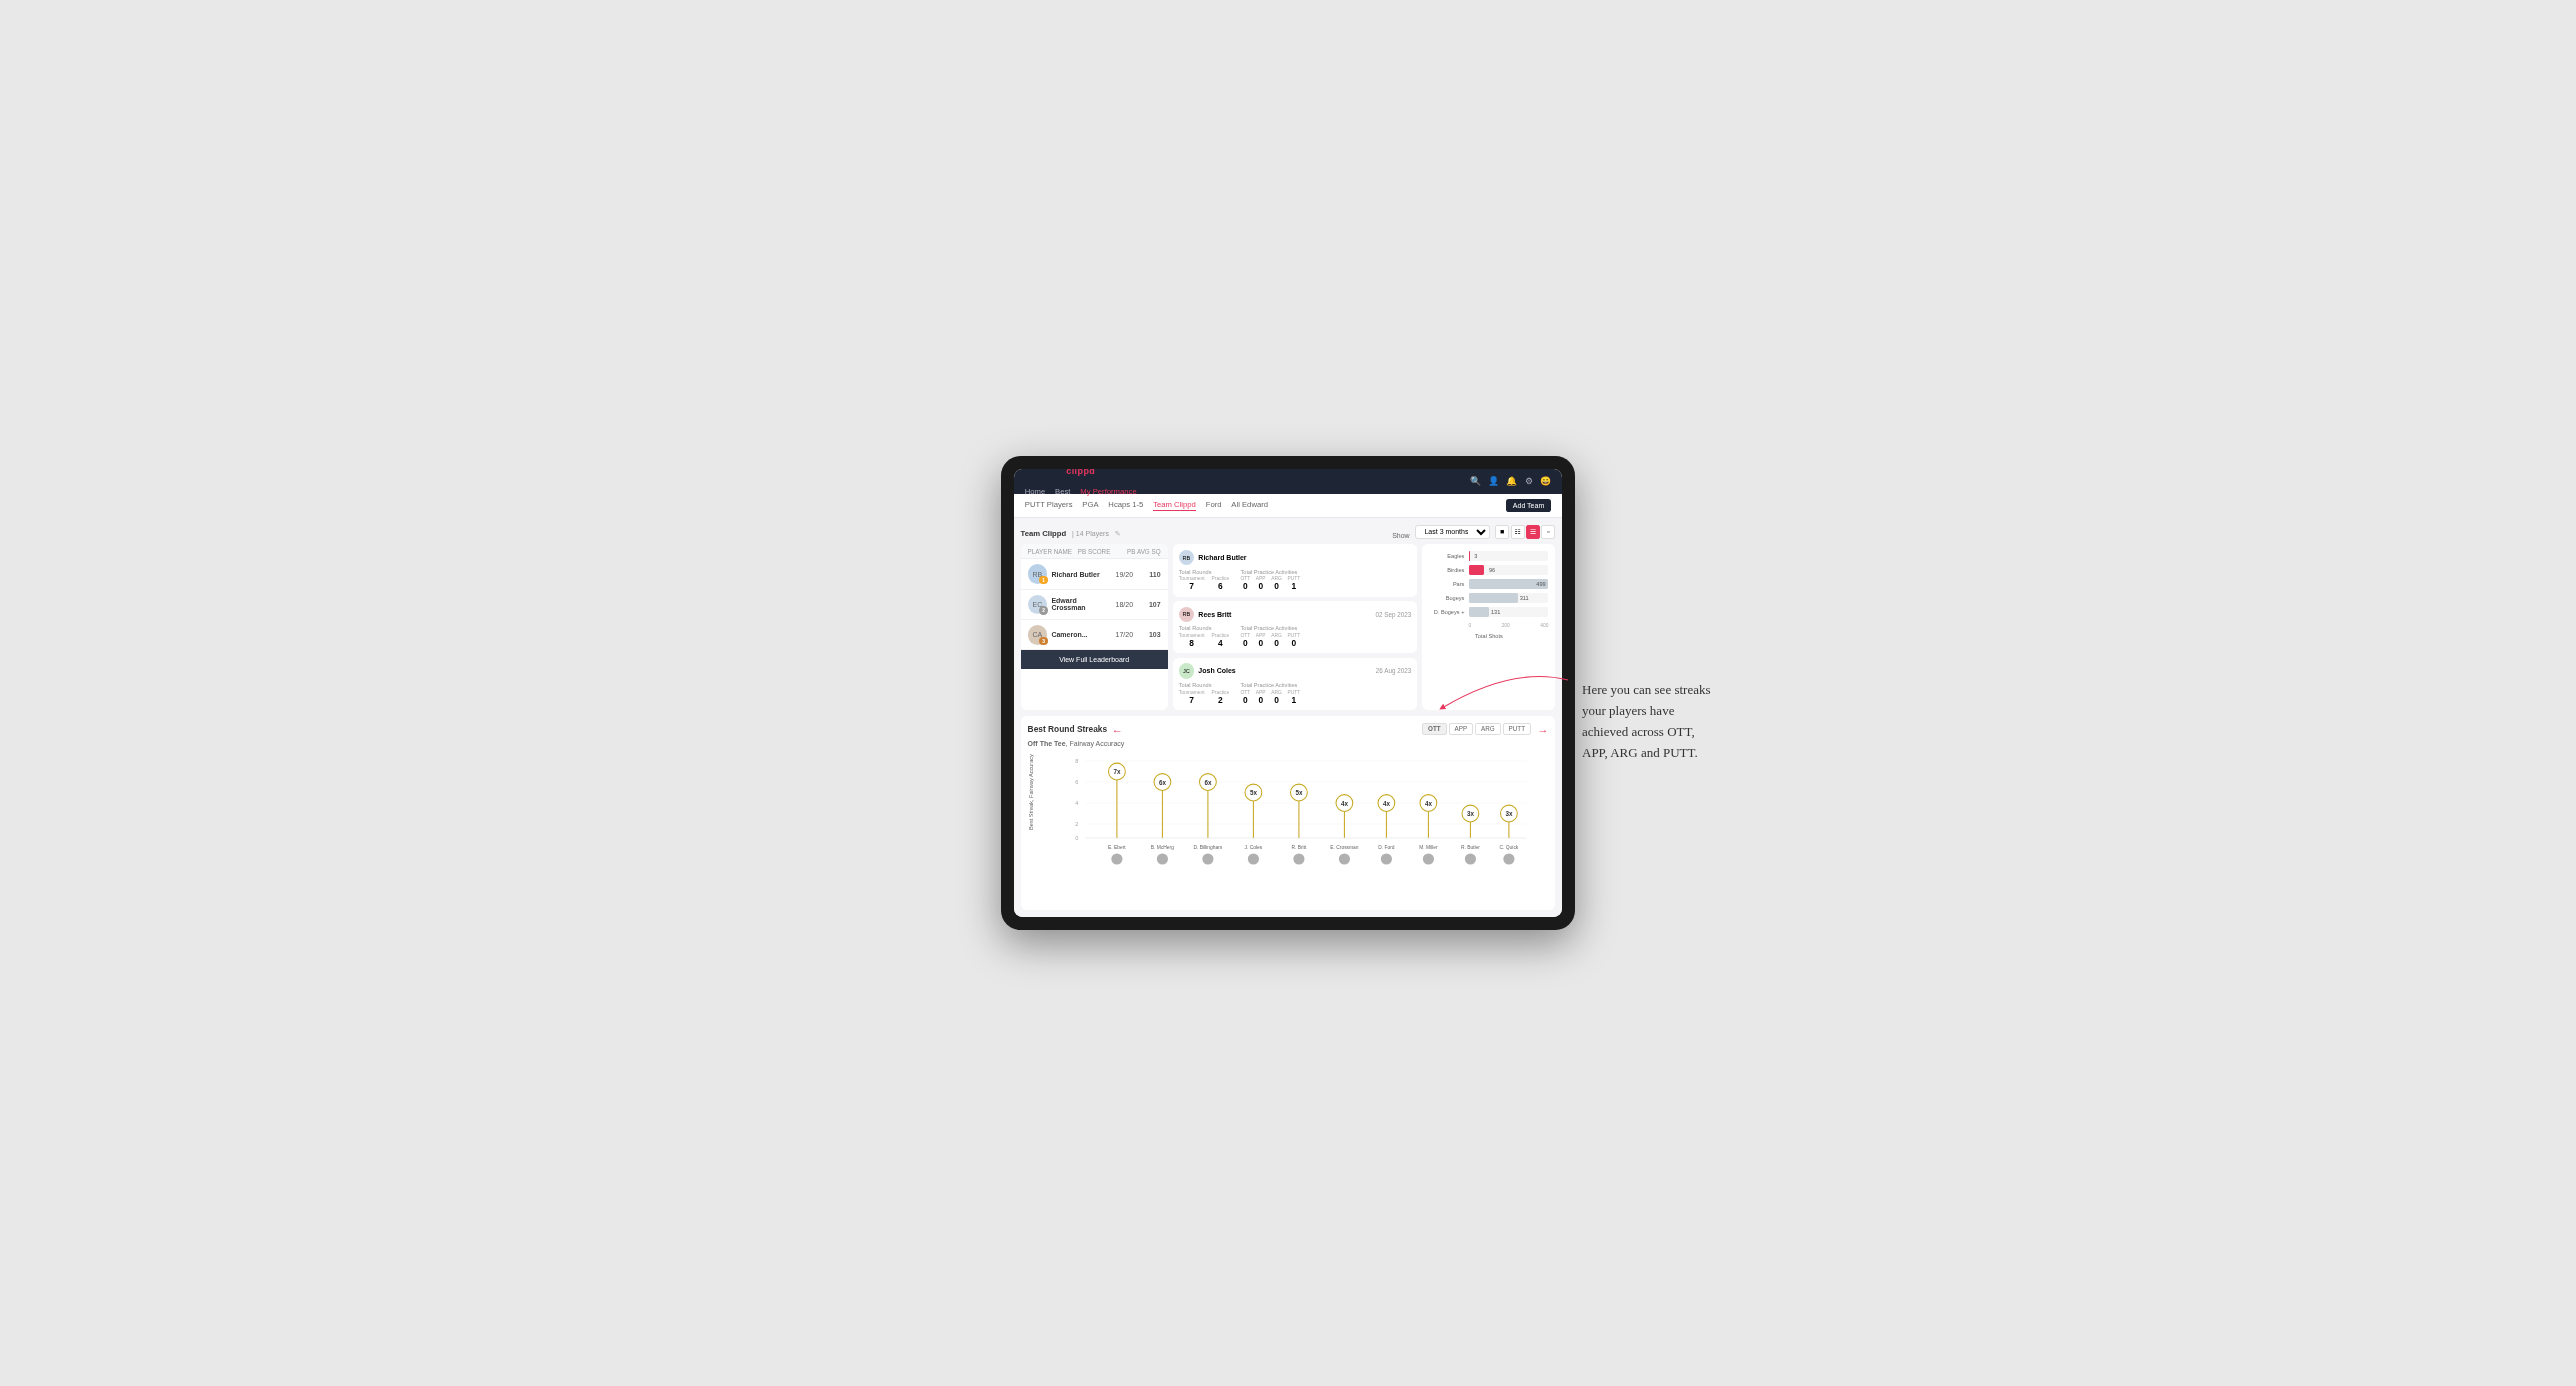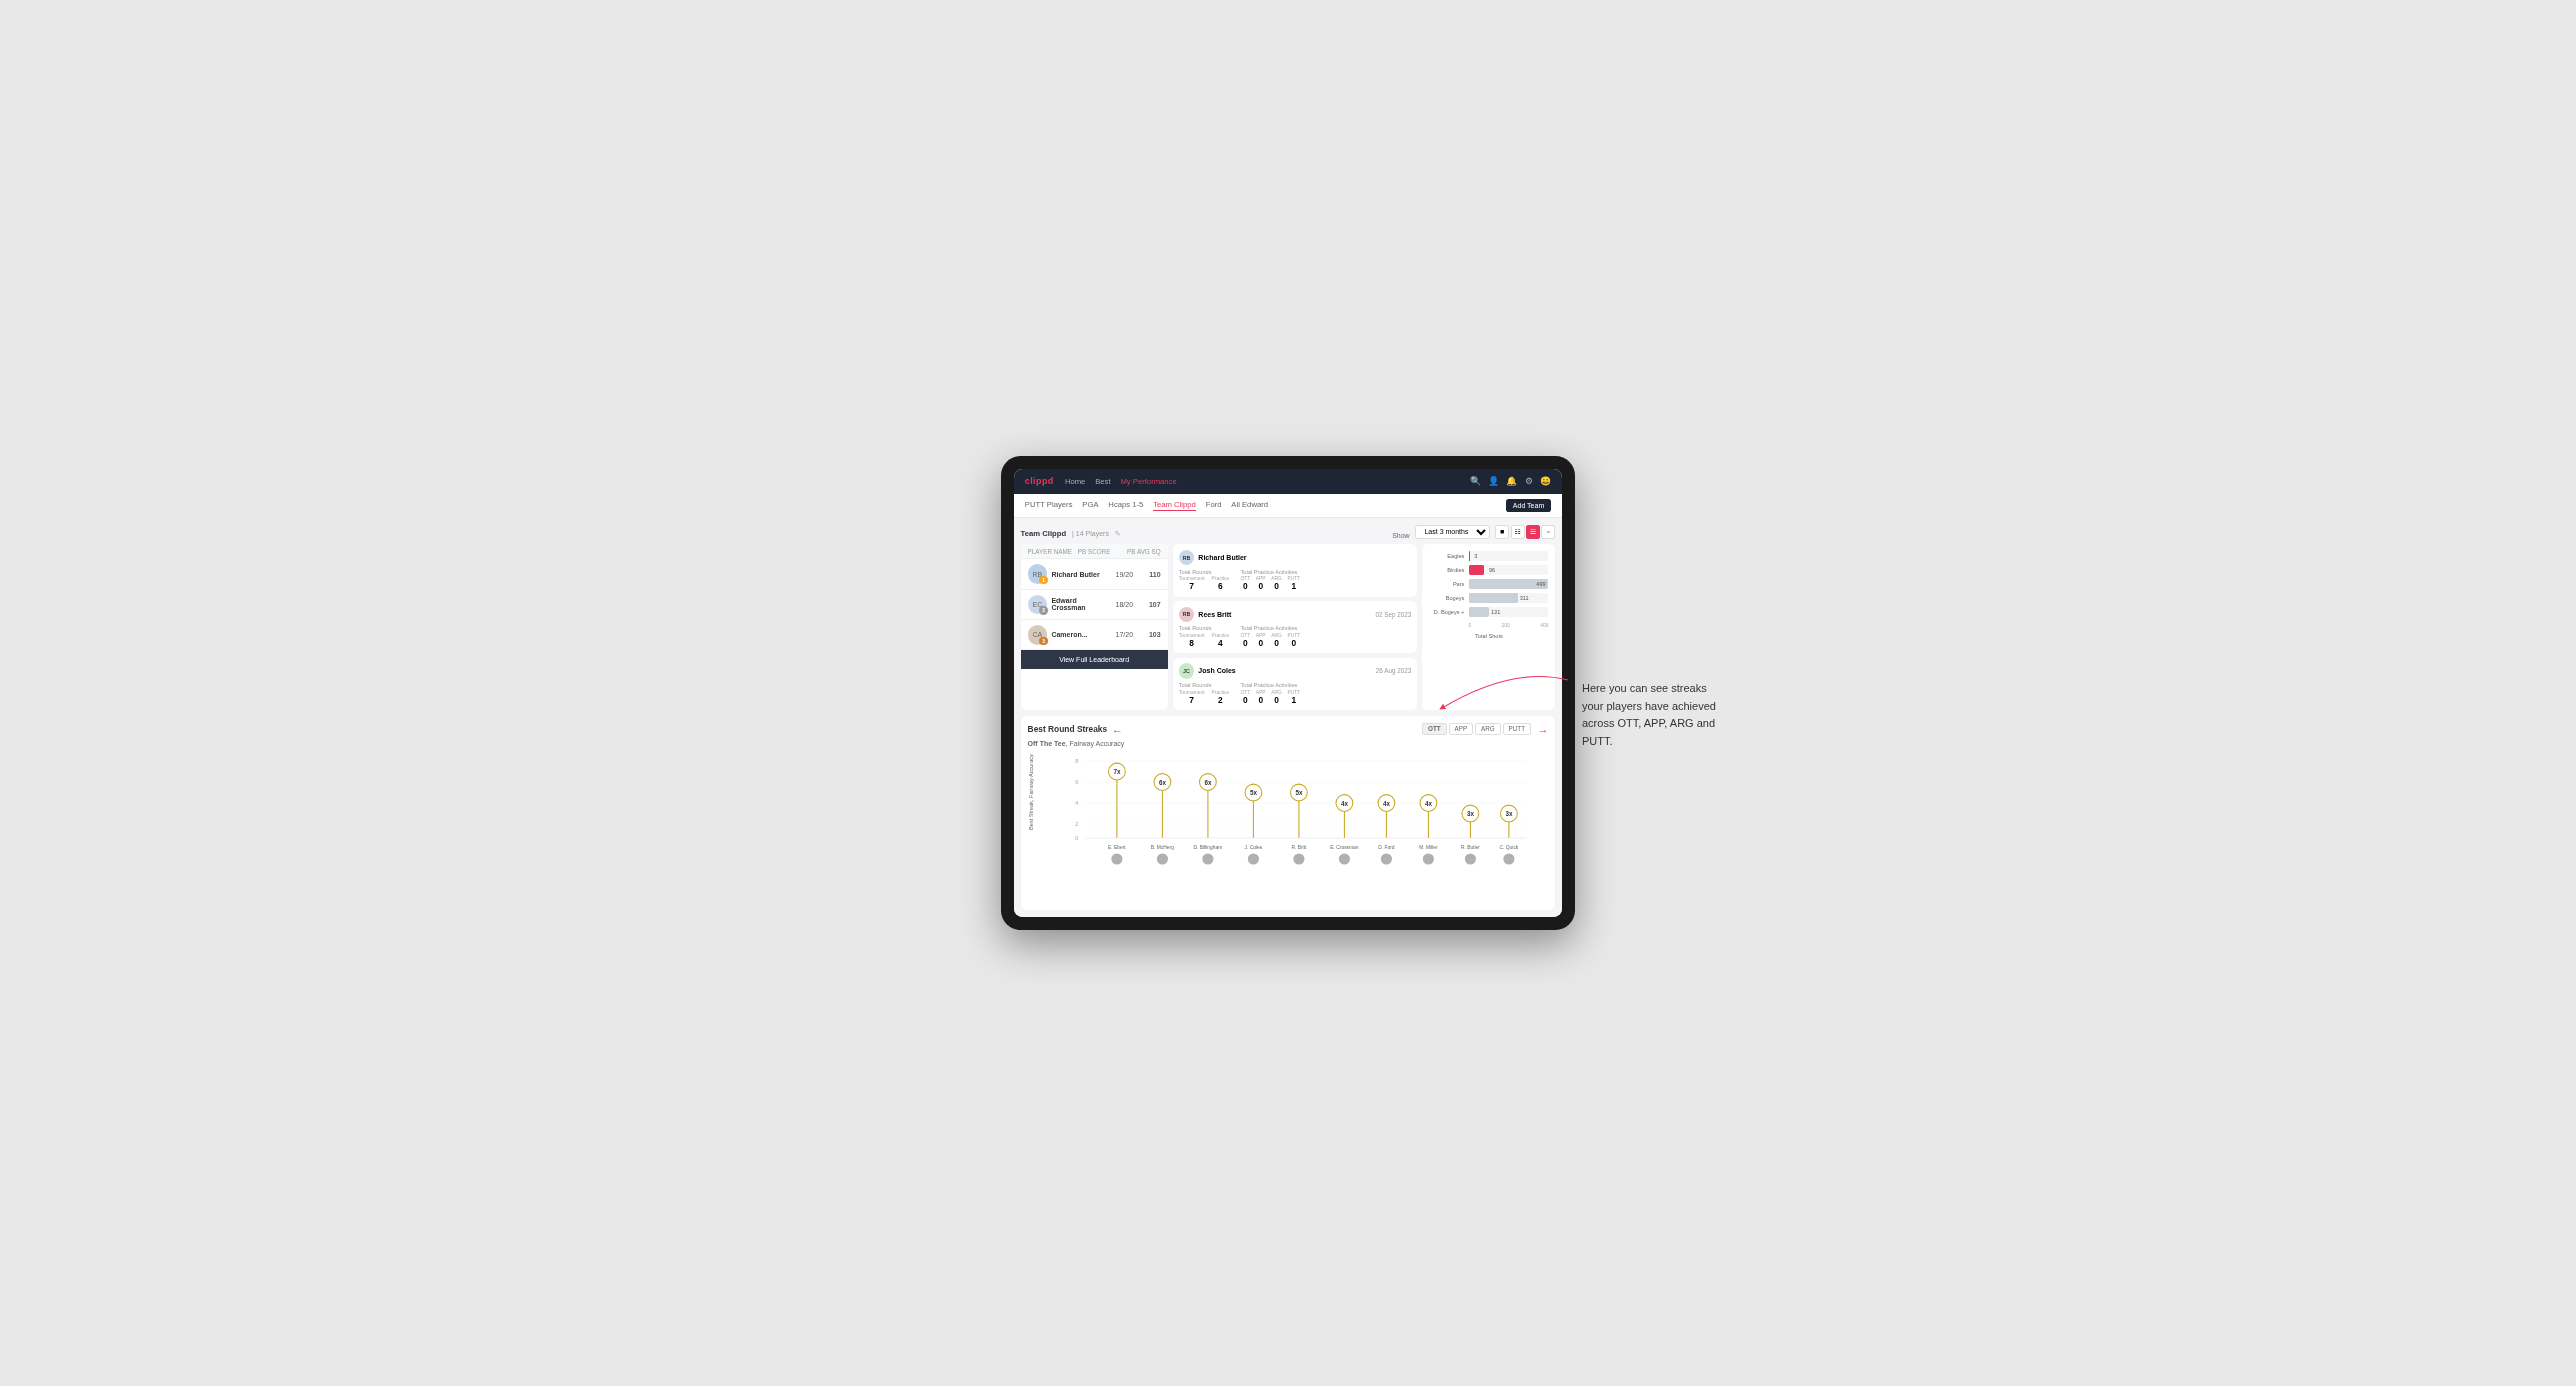--- a/index.html
+++ b/index.html
@@ -30,20 +30,21 @@
       display: flex;
       align-items: center;
       padding: 0 11.2px;
       height: 25px;
       justify-content: space-between;
     }
     .nav-left {
       display: flex;
       align-items: center;
       gap: 11.2px;
+      flex-direction: column;
     }
     .logo {
       color: #e8365d;
       font-weight: 700;
       font-size: 9px;
       letter-spacing: 0.4px;
     }
     .nav-links {
       display: flex;
       gap: 9.8px;
@@ -732,21 +733,21 @@
               <text x="375" y="165" text-anchor="middle" font-size="8" fill="#666">Players</text>
             </svg>
           </div>
         </div>
 
       </div>
     </div>
   </div>
 
   <div style="position:absolute;right:-147px;top:224px;width:140px;">
-    <p style="font-size:11px;color:#333;line-height:1.6;">Here you can see streaks your players have achieved across OTT, APP, ARG and PUTT.</p>
+    <p style="font-size:13px;color:#333;line-height:1.6;font-family:Liberation Serif, serif;">Here you can see streaks your players have achieved across OTT, APP, ARG and PUTT.</p>
 
     <svg style="position:absolute;top:-70px;left:-210px;width:210px;height:140px;pointer-events:none;" viewBox="0 0 300 200" width="210" height="140">
       <path d="M 280,100 Q 200,80 100,140" stroke="#e8365d" stroke-width="1.5" fill="none" marker-end="url(#arr)"></path>
       <defs>
         <marker id="arr" markerWidth="6" markerHeight="6" refX="3" refY="3" orient="auto">
           <path d="M0,0 L6,3 L0,6 Z" fill="#e8365d"></path>
         </marker>
       </defs>
     </svg>
   </div>

